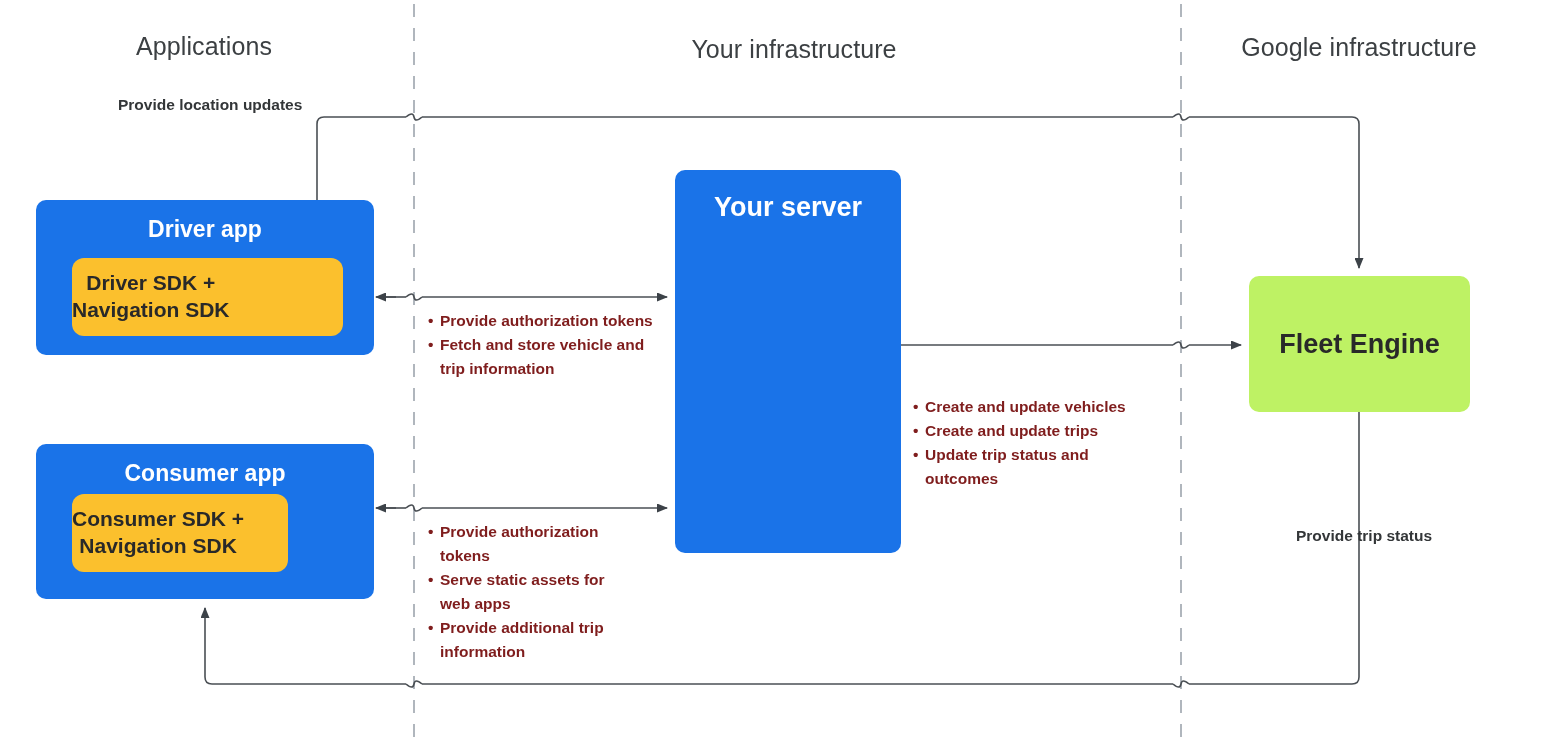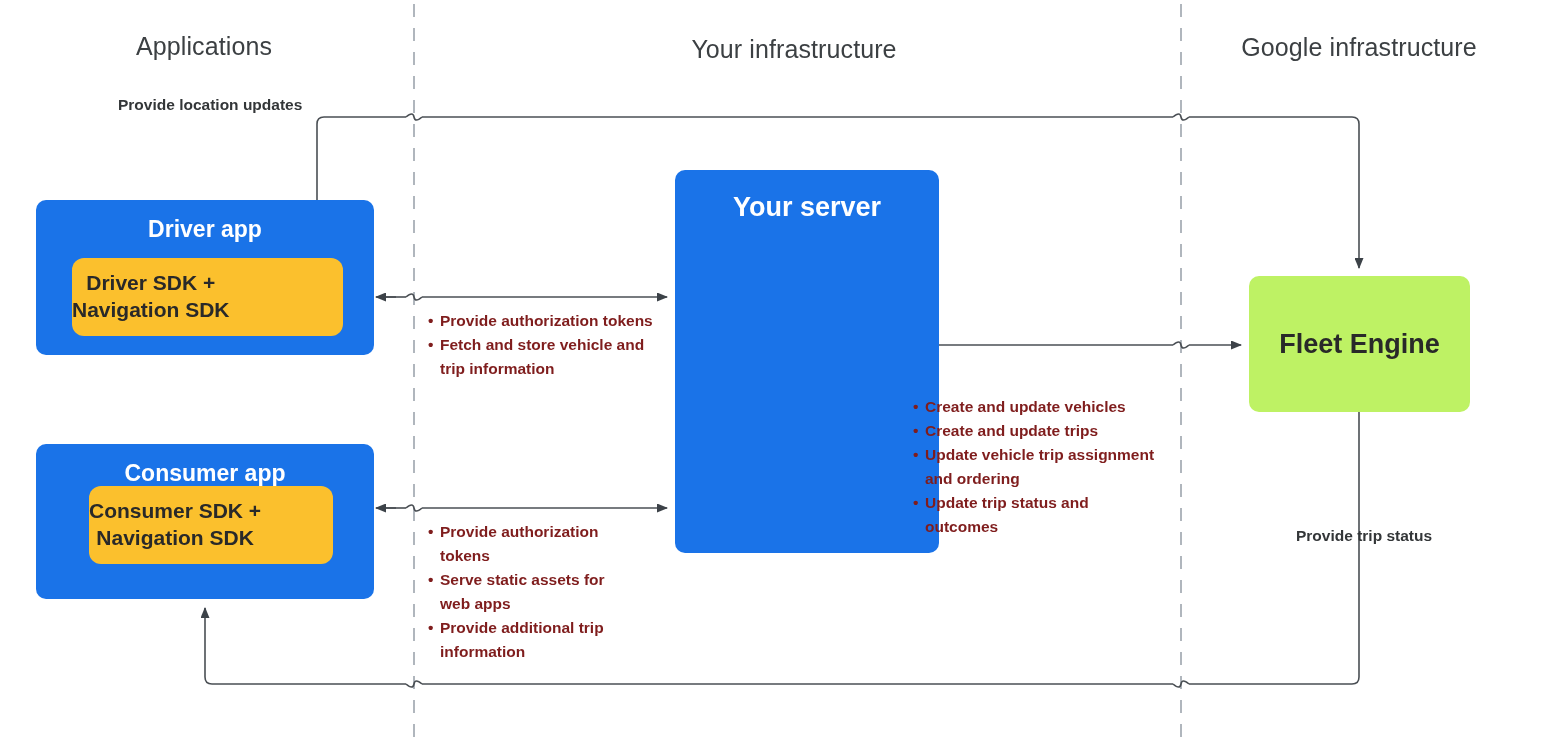--- a/index.html
+++ b/index.html
@@ -186,27 +186,27 @@
   <div class="node-box node-blue" style="left:36px; top:200px; width:338px; height:155px;">
     <div class="node-title app-title">Driver app</div>
     <div class="sdk-box" style="left:36px; top:58px; width:271px; height:78px;">
       <span class="sdk-label">Driver SDK +
 Navigation SDK</span>
     </div>
   </div>
 
   <div class="node-box node-blue" style="left:36px; top:444px; width:338px; height:155px;">
     <div class="node-title app-title">Consumer app</div>
-    <div class="sdk-box" style="left:36px; top:42px; width:244px; height:78px;margin-left:17px;">
+    <div class="sdk-box" style="left:36px; top:50px; width:216px; height:78px;">
       <span class="sdk-label">Consumer SDK +
 Navigation SDK</span>
     </div>
   </div>
 
-  <div class="node-box node-blue" style="left:675px; top:170px; width:264px; height:383px;">
+  <div class="node-box node-blue" style="left:675px; top:170px; width:226px; height:383px;">
     <div class="node-title server-title">Your server</div>
   </div>
 
   <div class="node-box node-yellow" style="left:1249px; top:276px; width:221px; height:136px;
               display:flex; align-items:center; justify-content:center;">
     <span class="fleet-label">Fleet Engine</span>
   </div>
 
   <div class="edge-label" style="left:118px; top:96px;">Provide location updates</div>
 
@@ -219,17 +219,16 @@
 
   <ul class="bullet-list" style="left:428px; top:520px; width:185px;">
     <li>Provide authorization tokens</li>
     <li>Serve static assets for web apps</li>
     <li>Provide additional trip information</li>
   </ul>
 
   <ul class="bullet-list" style="left:913px; top:360px; width:248px;margin-top:35px;">
     <li>Create and update vehicles</li>
     <li>Create and update trips</li>
-    <li>Update vehicle trip assignment and ordering</li>
     <li>Update trip status and outcomes</li>
   </ul>
 
 </div>
 
 </body></html>

